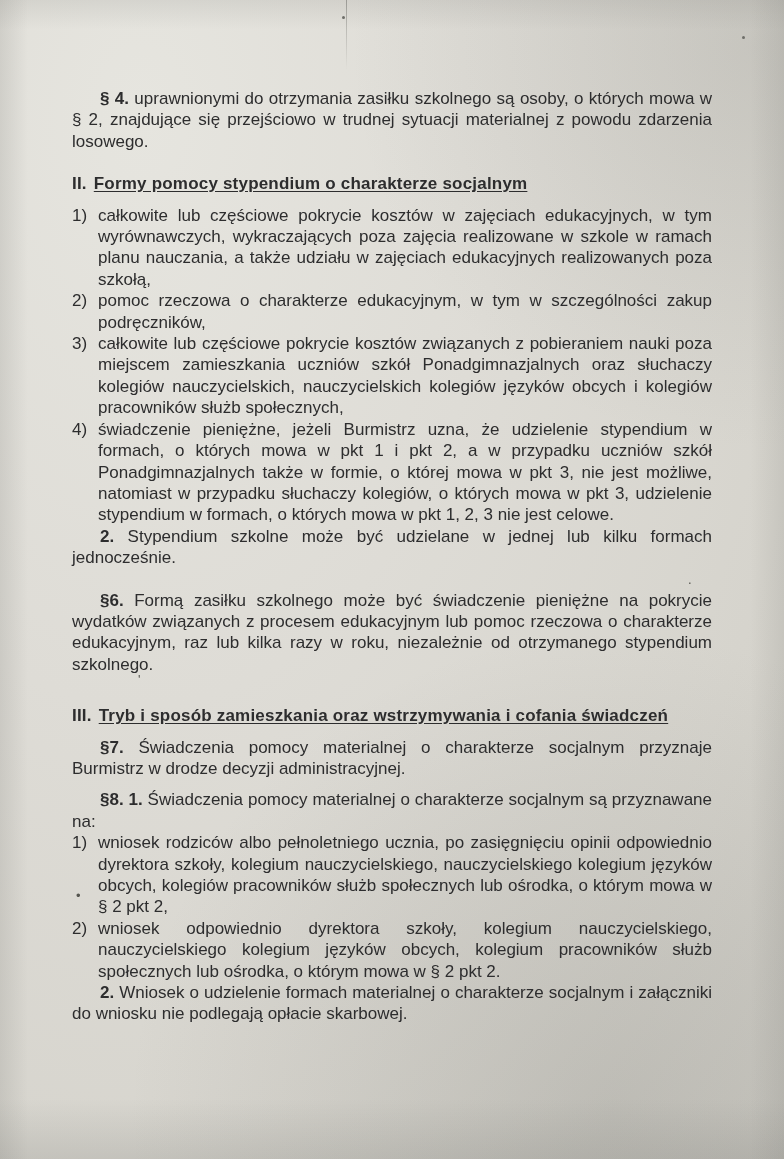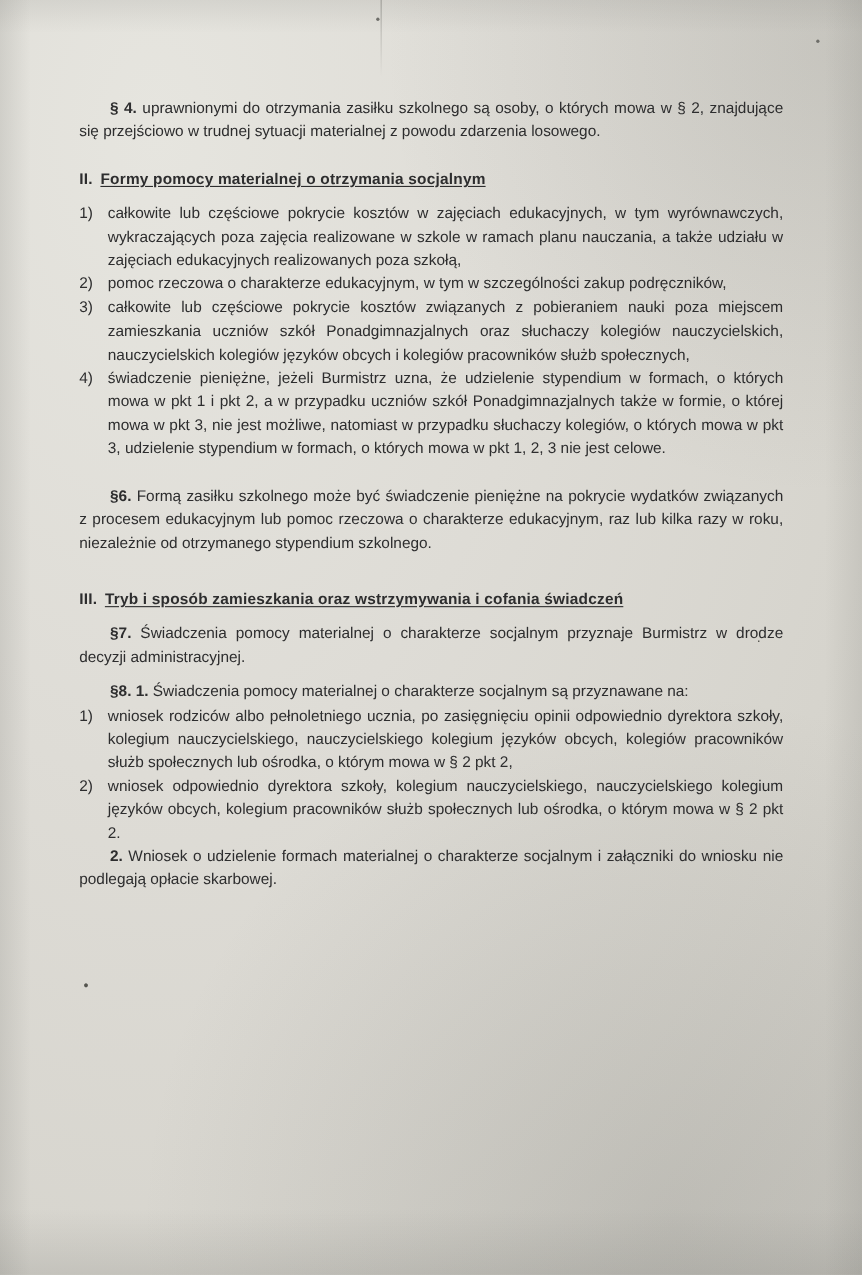--- a/index.html
+++ b/index.html
@@ -44,21 +44,21 @@
     pointer-events: none;
     z-index: 2;
   }
   .content {
     position: absolute;
     top: 88px;
     left: 72px;
     width: 640px;
     z-index: 4;
     color: #2d2d2e;
-    font-size: 14px;
+    font-size: 17px;
     line-height: 21.4px;
     text-align: justify;
   }
   p {
     margin: 0;
   }
   .para {
     margin-bottom: 0;
   }
   .indent {
@@ -139,21 +139,21 @@
   <div class="stray-mark" style="top:888px; left:76px;">•</div>
 
   <div class="content">
 
     <p class="para indent"><b class="b">§ 4.</b><span> uprawnionymi do otrzymania zasiłku szkolnego są osoby, o których mowa w § 2, znajdujące się przejściowo w trudnej sytuacji materialnej z powodu zdarzenia losowego.</span></p>
 
     <div class="gap-m"></div>
 
     <div class="heading-row section-heading">
       <span class="heading-num">II.</span>
-      <span class="heading-text u">Formy pomocy materialnej o otrzymania socjalnym</span>
+      <span class="heading-text u">Formy pomocy stypendium o charakterze socjalnym</span>
     </div>
 
     <div class="gap-s"></div>
 
 
     <ul class="list">
       <li>
         <span class="marker">1)</span>
         <span class="li-body">całkowite lub częściowe pokrycie kosztów w zajęciach edukacyjnych, w tym wyrównawczych, wykraczających poza zajęcia realizowane w szkole w ramach planu nauczania, a także udziału w zajęciach edukacyjnych realizowanych poza szkołą,</span>
       </li>
@@ -164,20 +164,21 @@
       <li>
         <span class="marker">3)</span>
         <span class="li-body">całkowite lub częściowe pokrycie kosztów związanych z pobieraniem nauki poza miejscem zamieszkania uczniów szkół Ponadgimnazjalnych oraz słuchaczy kolegiów nauczycielskich, nauczycielskich kolegiów języków obcych i kolegiów pracowników służb społecznych,</span>
       </li>
       <li>
         <span class="marker">4)</span>
         <span class="li-body">świadczenie pieniężne, jeżeli Burmistrz uzna, że udzielenie stypendium w formach, o których mowa w pkt 1 i pkt 2, a w przypadku uczniów szkół Ponadgimnazjalnych także w formie, o której mowa w pkt 3, nie jest możliwe, natomiast w przypadku słuchaczy kolegiów, o których mowa w pkt 3, udzielenie stypendium w formach, o których mowa w pkt 1, 2, 3 nie jest celowe.</span>
       </li>
     </ul>
 
+    <p class="para indent"><b class="b">2.</b><span> Stypendium szkolne może być udzielane w jednej lub kilku formach jednocześnie.</span></p>
 
     <div class="gap-m"></div>
 
     <p class="para indent"><b class="b">§6.</b><span> Formą zasiłku szkolnego może być świadczenie pieniężne na pokrycie wydatków związanych z procesem edukacyjnym lub pomoc rzeczowa o charakterze edukacyjnym, raz lub kilka razy w roku, niezależnie od otrzymanego stypendium szkolnego.</span></p>
 
     <div class="gap-l"></div>
 
     <div class="heading-row section-heading">
       <span class="heading-num">III.</span>
       <span>

